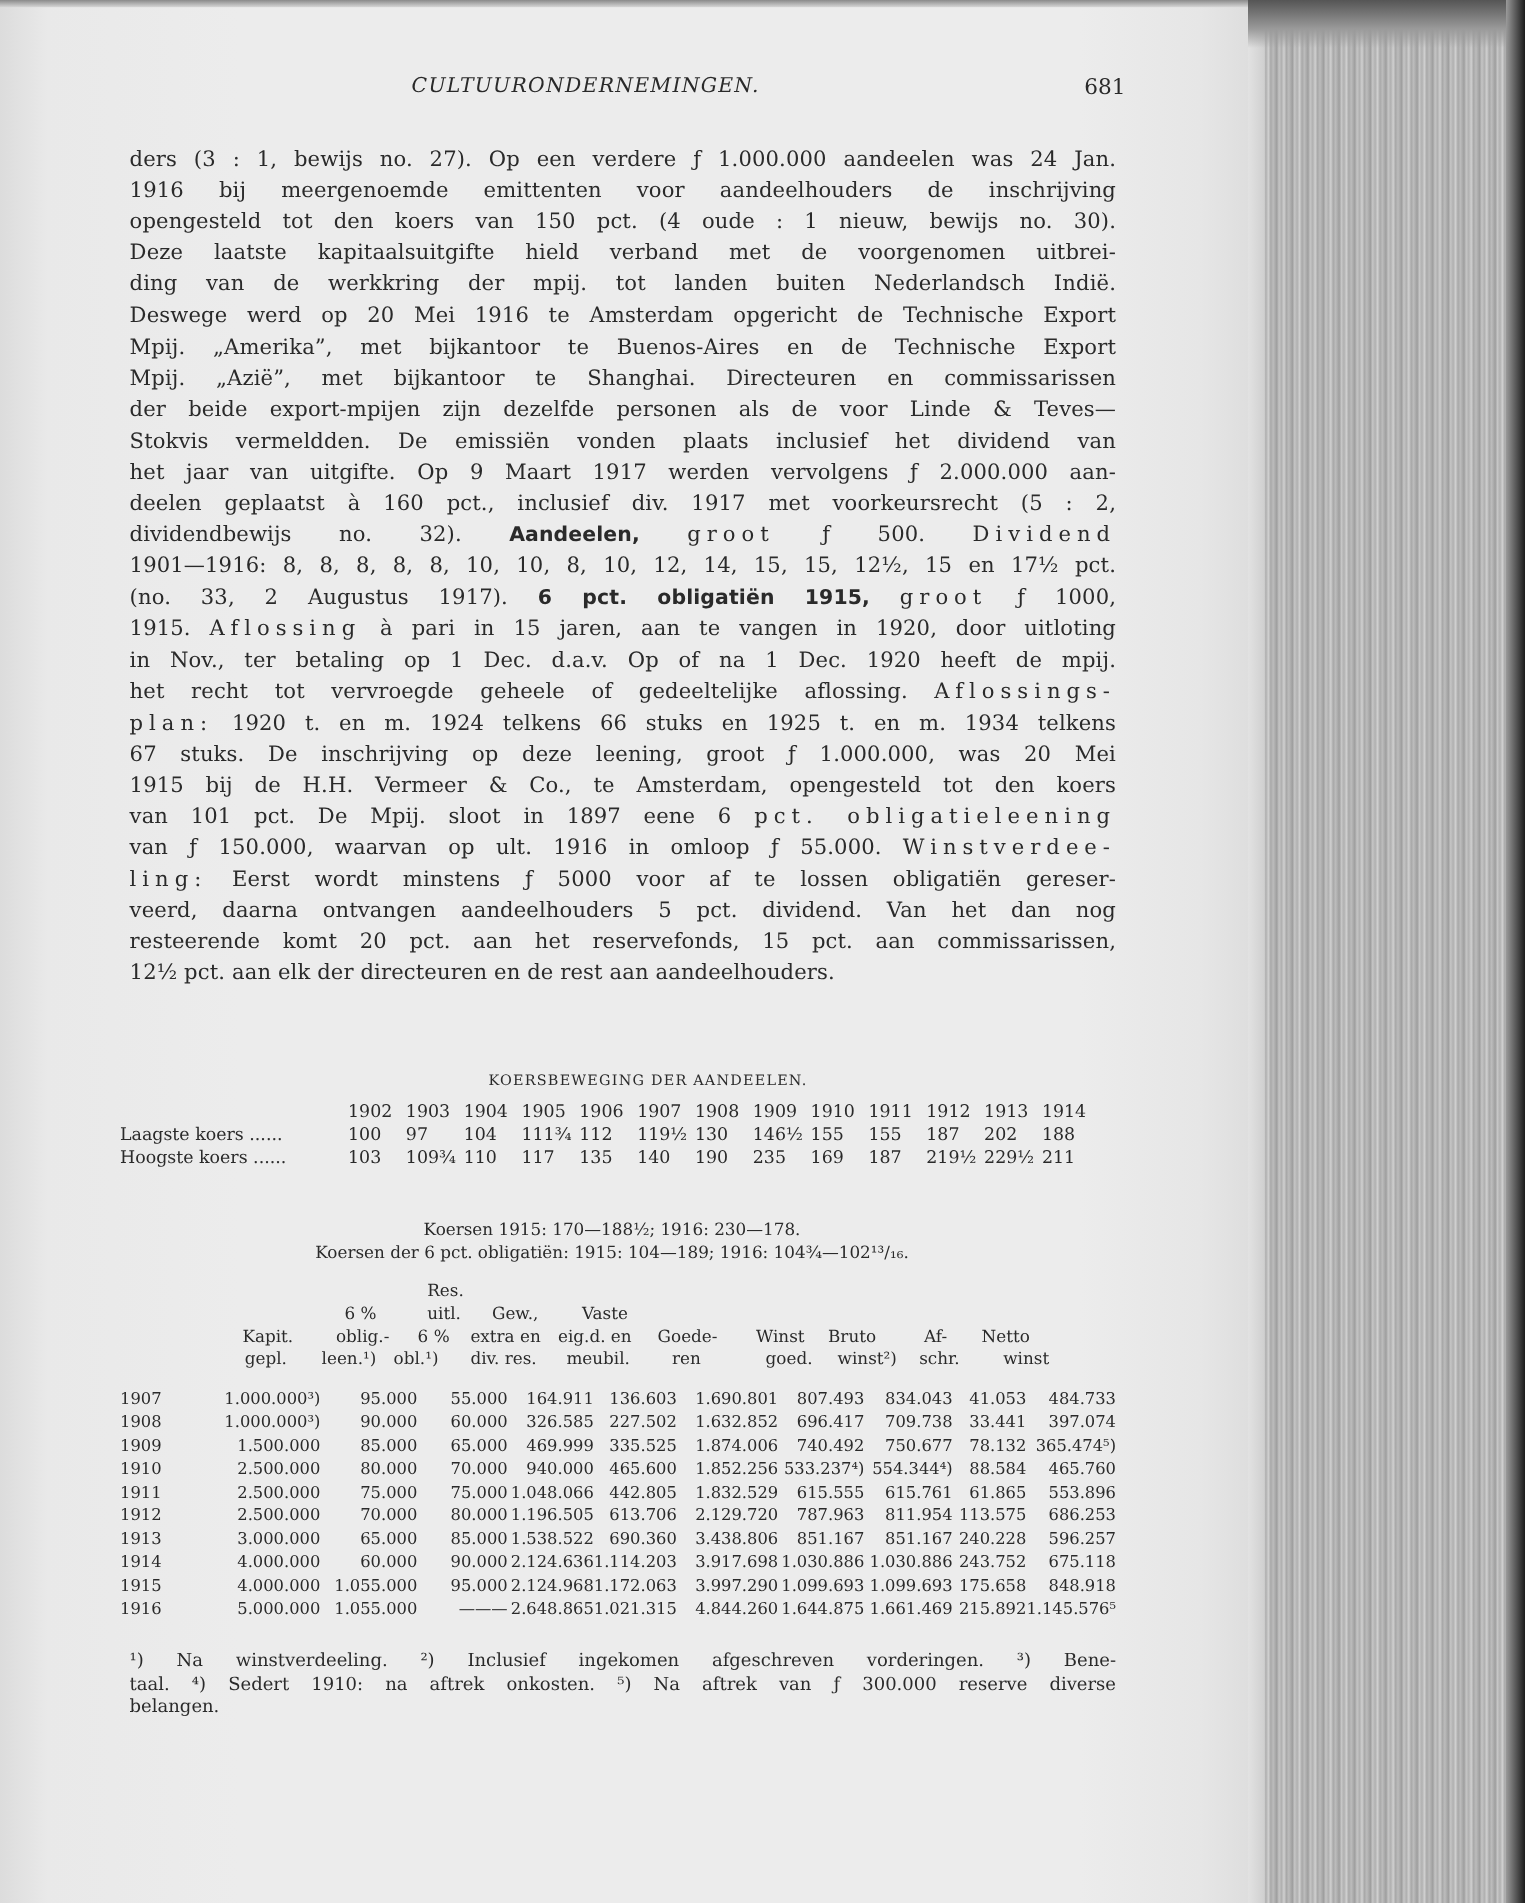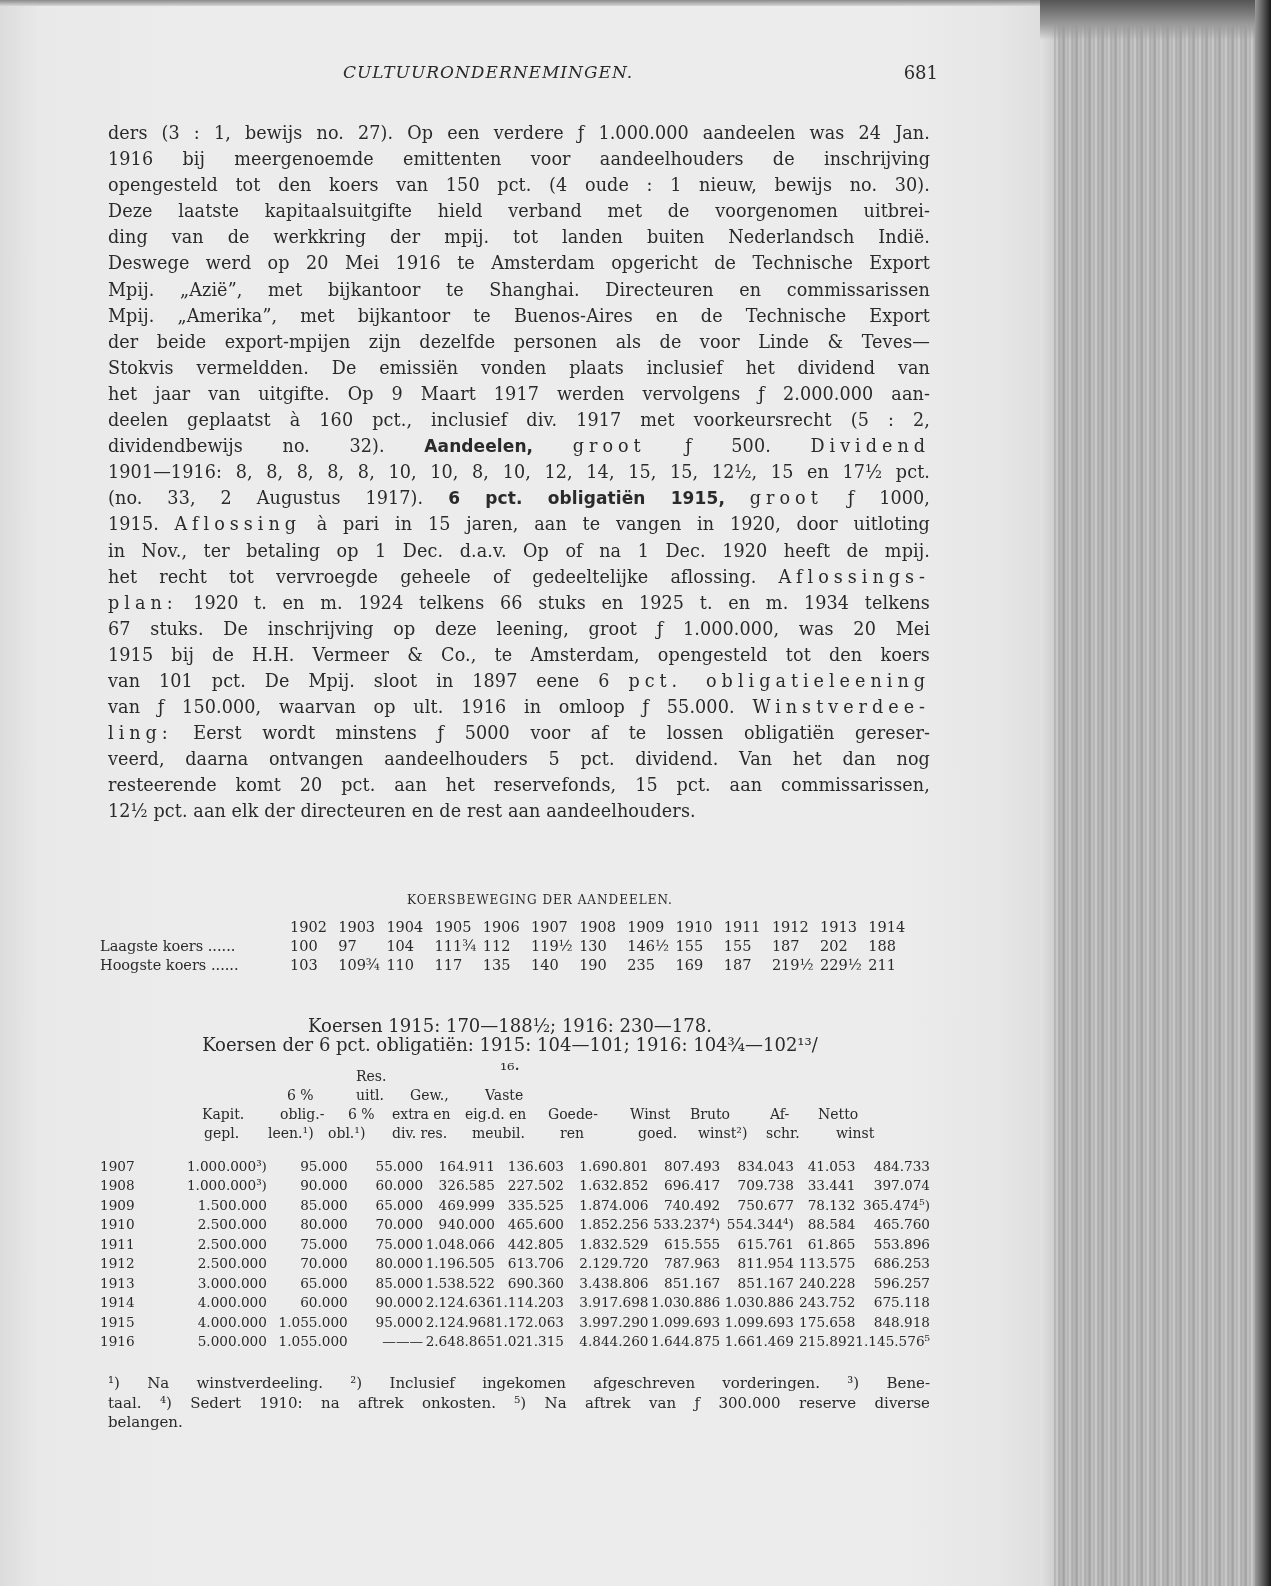--- a/index.html
+++ b/index.html
@@ -41,21 +41,21 @@
     .bold-sans { font-family: "DejaVu Sans", "Liberation Sans", sans-serif; font-weight: bold; font-size: 17px; }
     .spaced { letter-spacing: 5px; }
 
     .koers-block { position: absolute; left: 100px; top: 893px; width: 820px; font-size: 14.5px; }
     .koers-title { text-align: center; letter-spacing: 1px; font-size: 12px; margin-left: 60px; }
     .koers-table { position: absolute; top: 24px; left: 0; border-collapse: collapse; }
     .koers-table td { padding: 0; height: 19px; font-size: 14.5px; white-space: nowrap; }
     .koers-table td.lbl { width: 190px; }
     .koers-table td.v { width: 48.2px; }
 
-    .koersen-notes { position: absolute; left: 200px; top: 1016px; width: 620px; text-align: center; font-size: 18px; line-height: 19px; }
+    .koersen-notes { position: absolute; left: 200px; top: 1016px; width: 620px; text-align: center; font-size: 14px; line-height: 19px; }
 
     .fin-block { position: absolute; left: 100px; top: 1068px; width: 830px; font-size: 13.6px; }
     .fin-header { position: relative; height: 90px; }
     .fin-header span { position: absolute; white-space: nowrap; font-size: 14px; }
     .fin-table { position: absolute; top: 88px; left: 0; border-collapse: collapse; }
     .fin-table td { padding: 0; height: 19.5px; white-space: nowrap; font-size: 13.6px; text-align: right; }
     .fin-table td.yr { text-align: left; width: 80px; }
 
     .footnotes { position: absolute; left: 108px; top: 1374px; width: 822px; font-size: 15px; line-height: 19.6px; text-align: justify; }
     .footnotes .line { display: block; text-align-last: justify; white-space: nowrap; }
@@ -72,22 +72,22 @@
     <span class="page-number">681</span>
   </div>
 
   <div class="body-text">
     <span class="line">ders (3 : 1, bewijs no. 27).  Op een verdere ƒ 1.000.000 aandeelen was 24 Jan.</span>
     <span class="line">1916  bij  meergenoemde emittenten voor aandeelhouders de inschrijving</span>
     <span class="line">opengesteld tot den koers van 150 pct. (4 oude  : 1 nieuw, bewijs no. 30).</span>
     <span class="line">Deze laatste kapitaalsuitgifte hield verband met de voorgenomen uitbrei-</span>
     <span class="line">ding van de werkkring der mpij. tot landen buiten Nederlandsch Indië.</span>
     <span class="line">Deswege werd op 20 Mei 1916 te Amsterdam opgericht de Technische Export</span>
+    <span class="line">Mpij. „Amerika”, met bijkantoor te Buenos-Aires en de Technische Export</span>
     <span class="line">Mpij. „Azië”, met bijkantoor te Shanghai.  Directeuren en commissarissen</span>
-    <span class="line">Mpij. „Amerika”, met bijkantoor te Buenos-Aires en de Technische Export</span>
     <span class="line">der beide export-mpijen zijn dezelfde personen als de voor Linde &amp; Teves—</span>
     <span class="line">Stokvis vermeldden.  De emissiën vonden plaats inclusief het dividend van</span>
     <span class="line">het jaar van uitgifte.  Op 9 Maart 1917 werden vervolgens ƒ 2.000.000 aan-</span>
     <span class="line">deelen geplaatst à 160 pct., inclusief div. 1917 met voorkeursrecht (5  : 2,</span>
 
     <span class="line">
       <span>dividendbewijs no. 32).</span>
       <span class="bold-sans">Aandeelen,</span>
       <span class="spaced">groot</span>
       <span>ƒ 500.</span>
@@ -184,21 +184,21 @@
         <td class="v">219½</td>
         <td class="v">229½</td>
         <td class="v">211</td>
       </tr>
     </tbody>
       </table>
   </div>
 
   <div class="koersen-notes">
     <div>Koersen 1915: 170—188½; 1916: 230—178.</div>
-    <div>Koersen der 6 pct. obligatiën: 1915: 104—101; 1916: 104¾—102¹³/₁₆.</div>
+    <div>Koersen der 6 pct. obligatiën: 1915: 104—189; 1916: 104¾—102¹³/₁₆.</div>
   </div>
 
   <div class="fin-block">
     <div class="fin-header">
       <span style="left:256px;top:0px">Res.</span>
       <span style="left:187px;top:19px">6 %</span>
       <span style="left:256px;top:19px">uitl.</span>
       <span style="left:310px;top:19px">Gew.,</span>
       <span style="left:385px;top:19px">Vaste</span>
       <span style="left:102px;top:38px">Kapit.</span>

